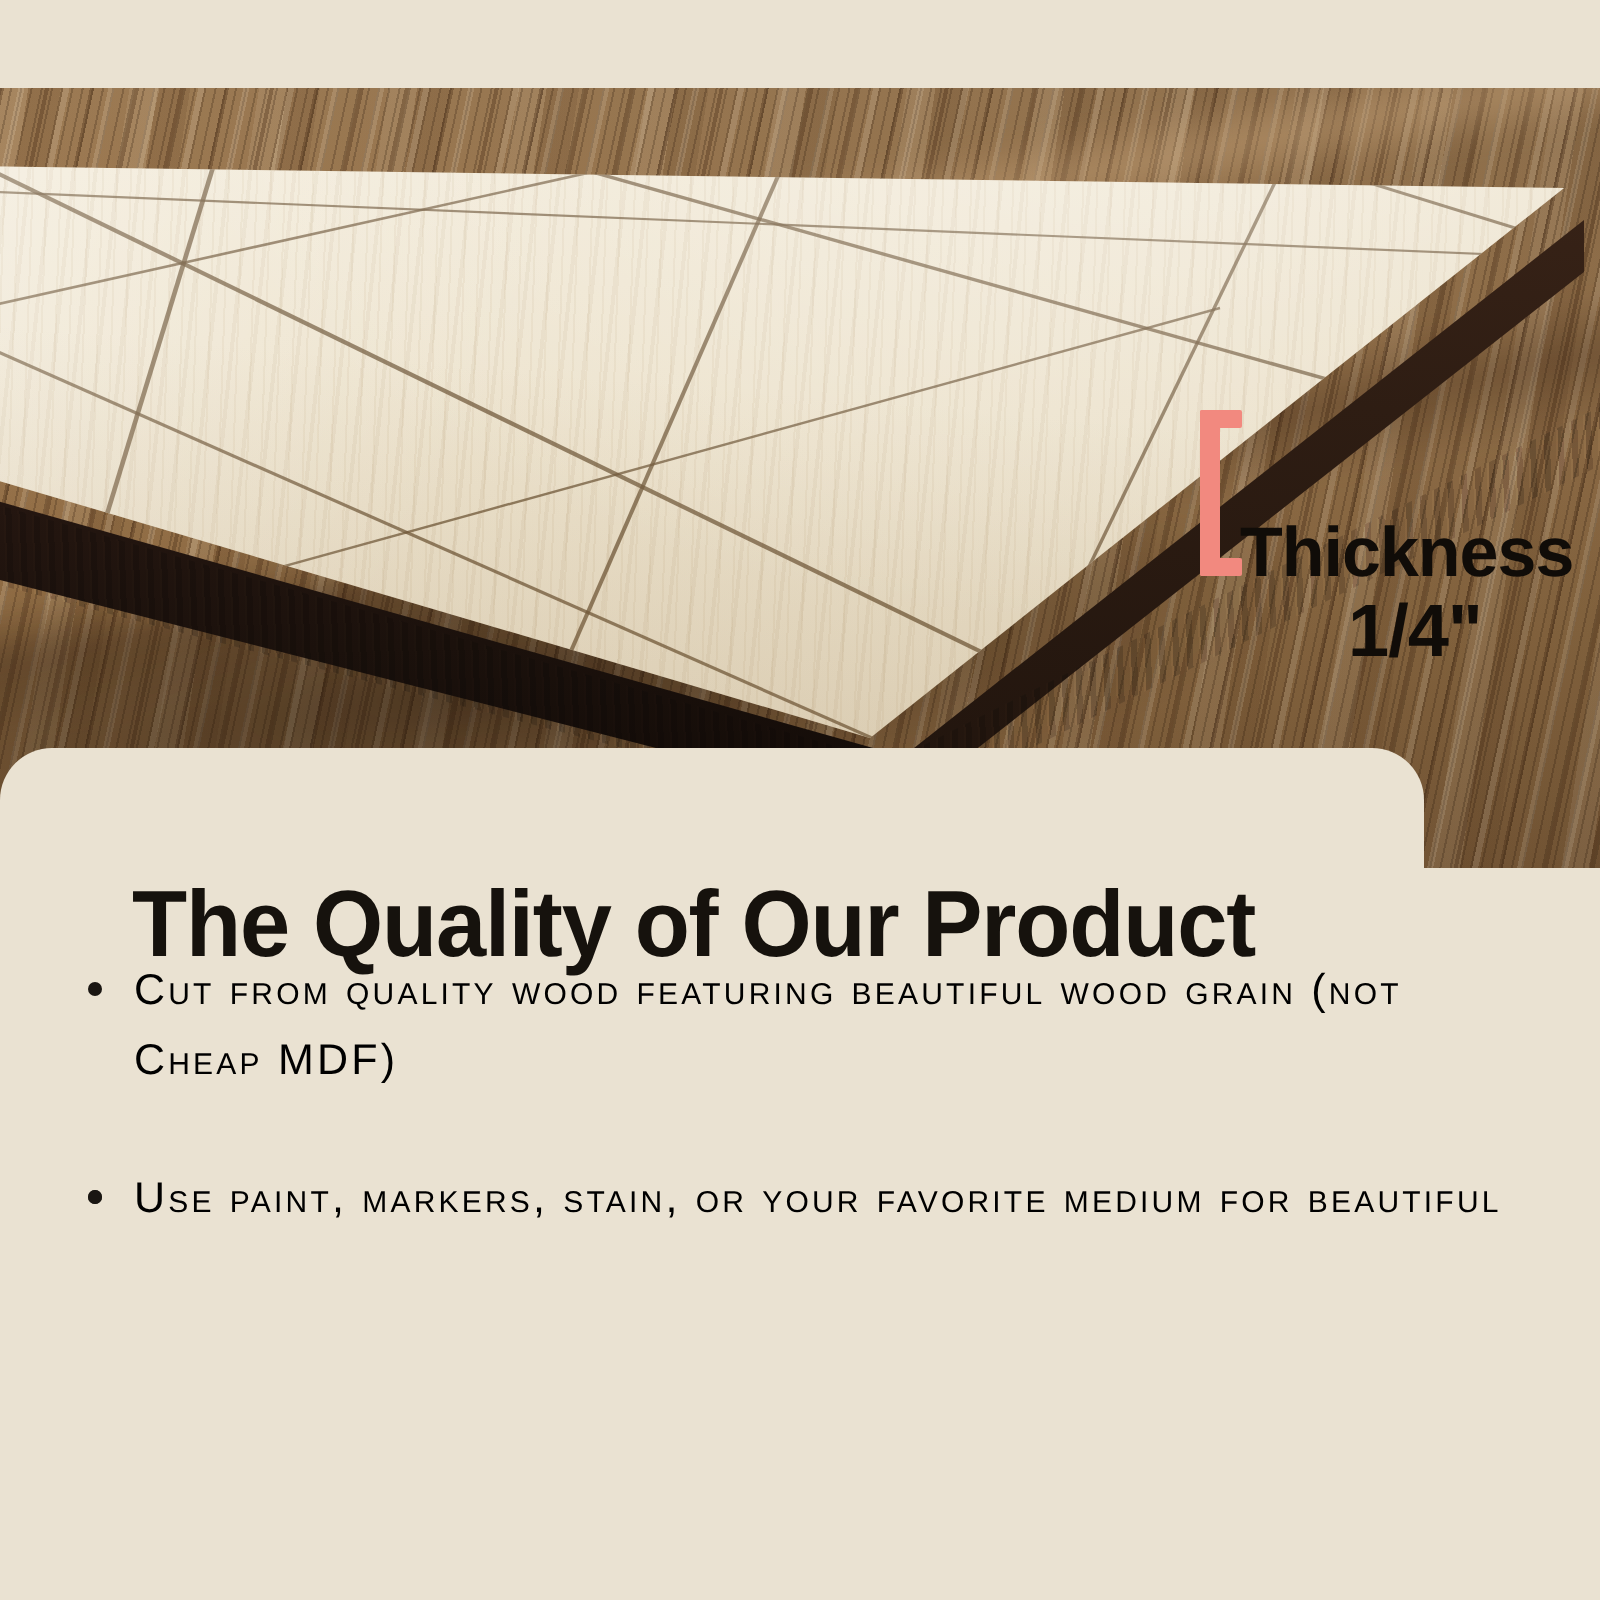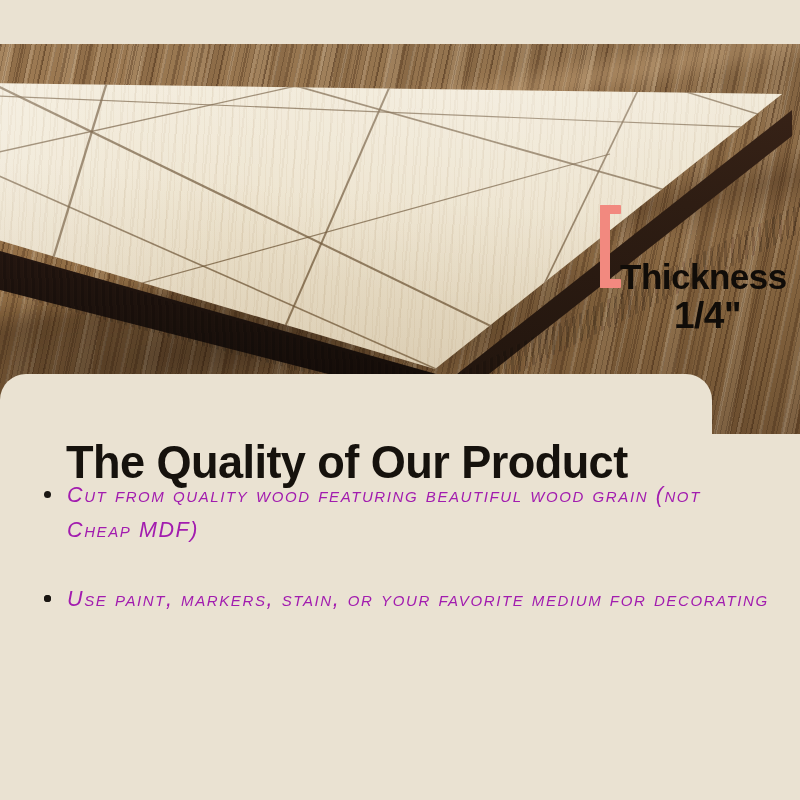--- a/index.html
+++ b/index.html
@@ -148,25 +148,24 @@
     transform:scaleX(.96);transform-origin:left center;
   }
   .bullets{
     position:absolute;left:42px;top:104px;width:730px;
     list-style:none;margin:0;padding:0;
   }
   .bullets li{
     position:relative;padding-left:25px;margin:0 0 34px 0;
     font-family:"Liberation Sans", sans-serif;
     font-size:21.5px;line-height:35px;
-    color:#a21caf;
+    color:#000000;
     font-variant:small-caps;
     letter-spacing:1.6px;
     font-weight:400;
-    font-style:italic;
   }
   .bullets li .dot{
     position:absolute;left:2px;top:13px;width:7px;height:7px;
     background:#1a1612;border-radius:50%;
   }
 </style>
 </head>
 <body>
 
 <div class="canvas">
@@ -220,18 +219,18 @@
     <ul class="bullets">
       <li>
         <span class="dot"></span>
         <span>Cut from quality wood featuring beautiful wood grain (not Cheap MDF)</span>
       </li>
       <li>
         <span class="dot"></span>
       </li>
       <li>
         <span class="dot"></span>
-        <span>Use paint, markers, stain, or your favorite medium for decorating</span>
+        <span>Use paint, markers, stain, or your favorite medium for beautiful</span>
       </li>
     </ul>
   </div>
 
 </div>
 
 </body></html>

